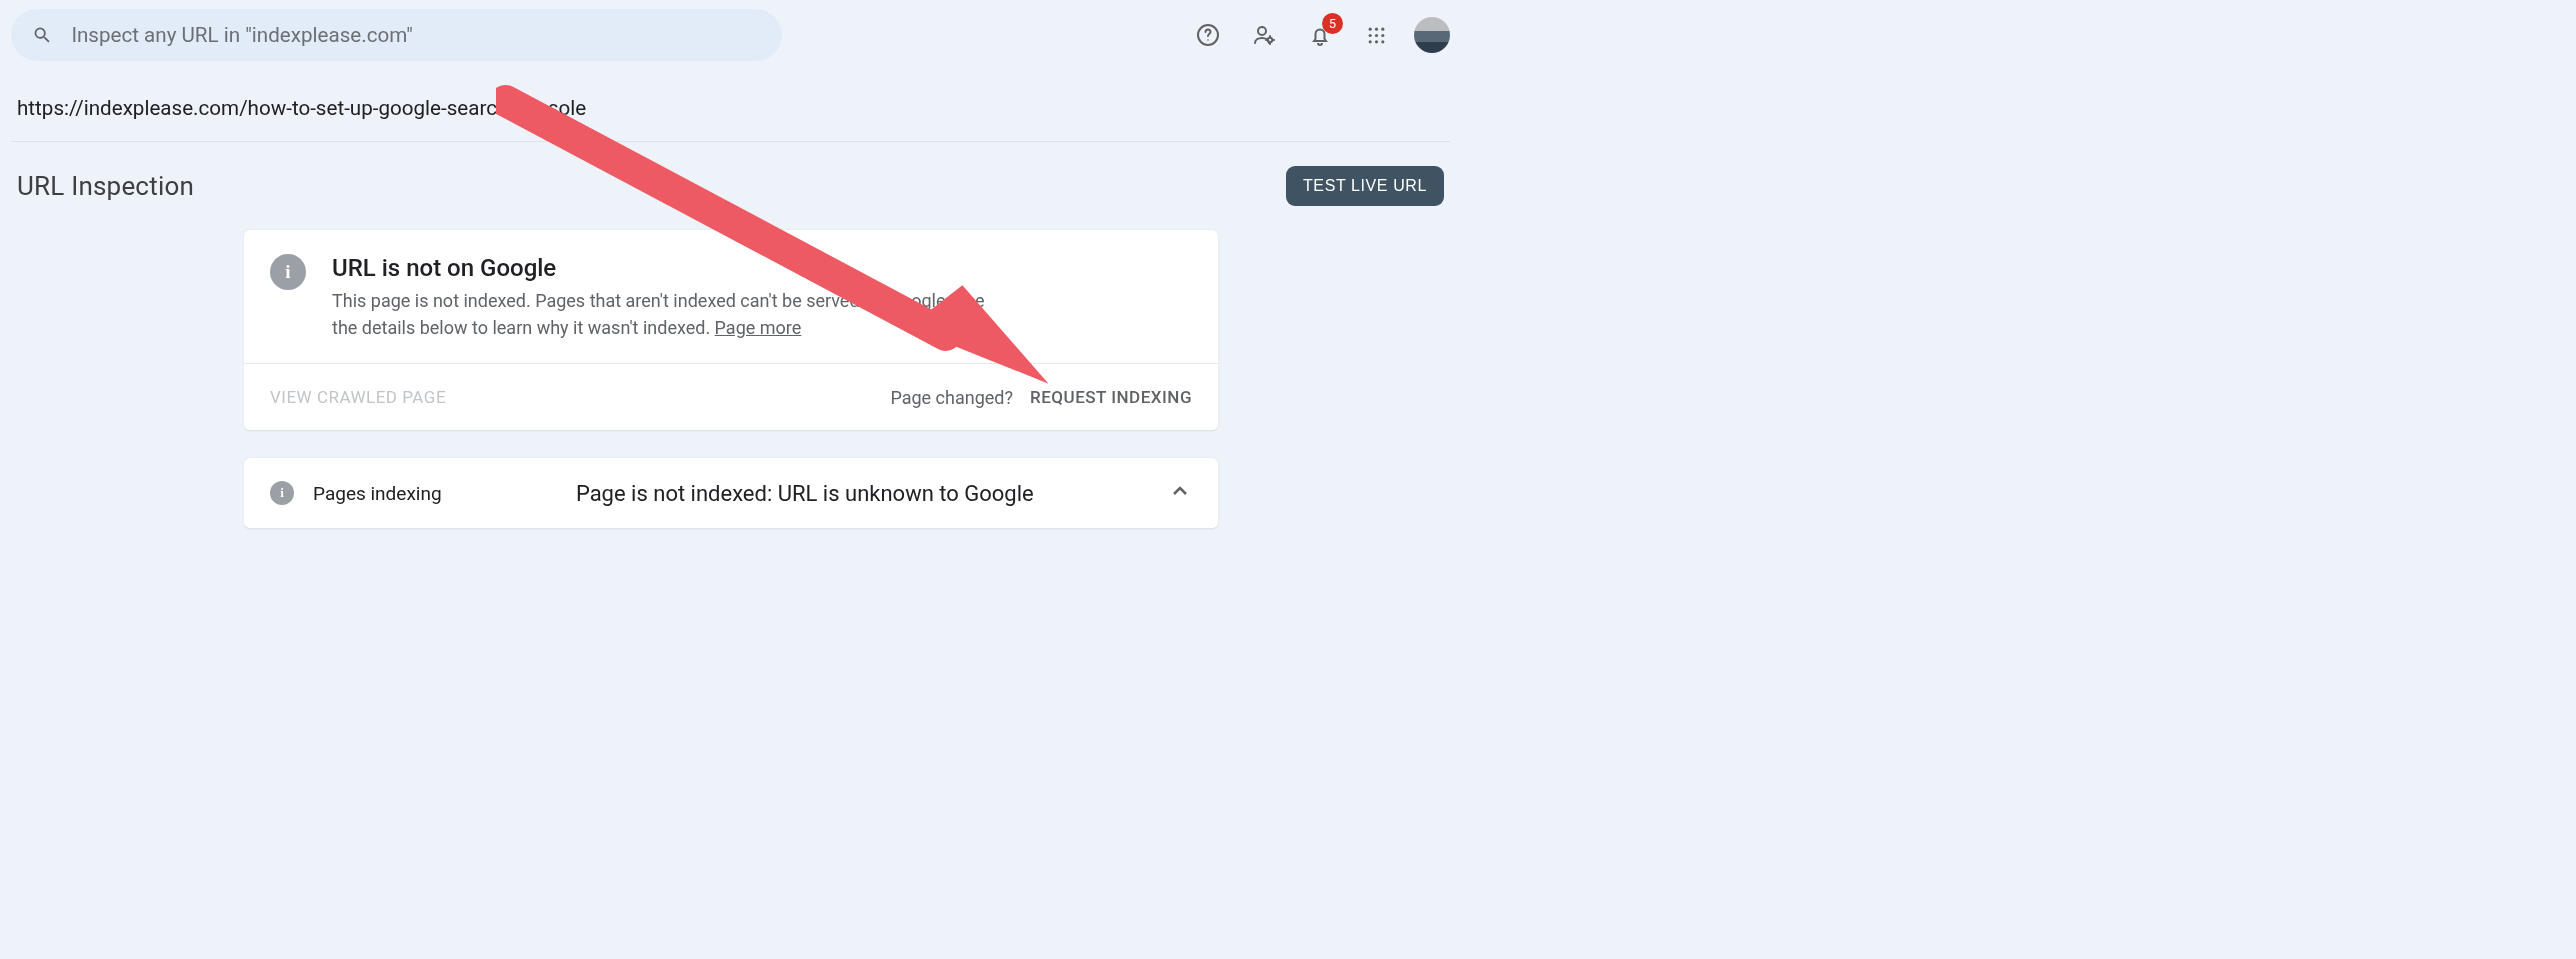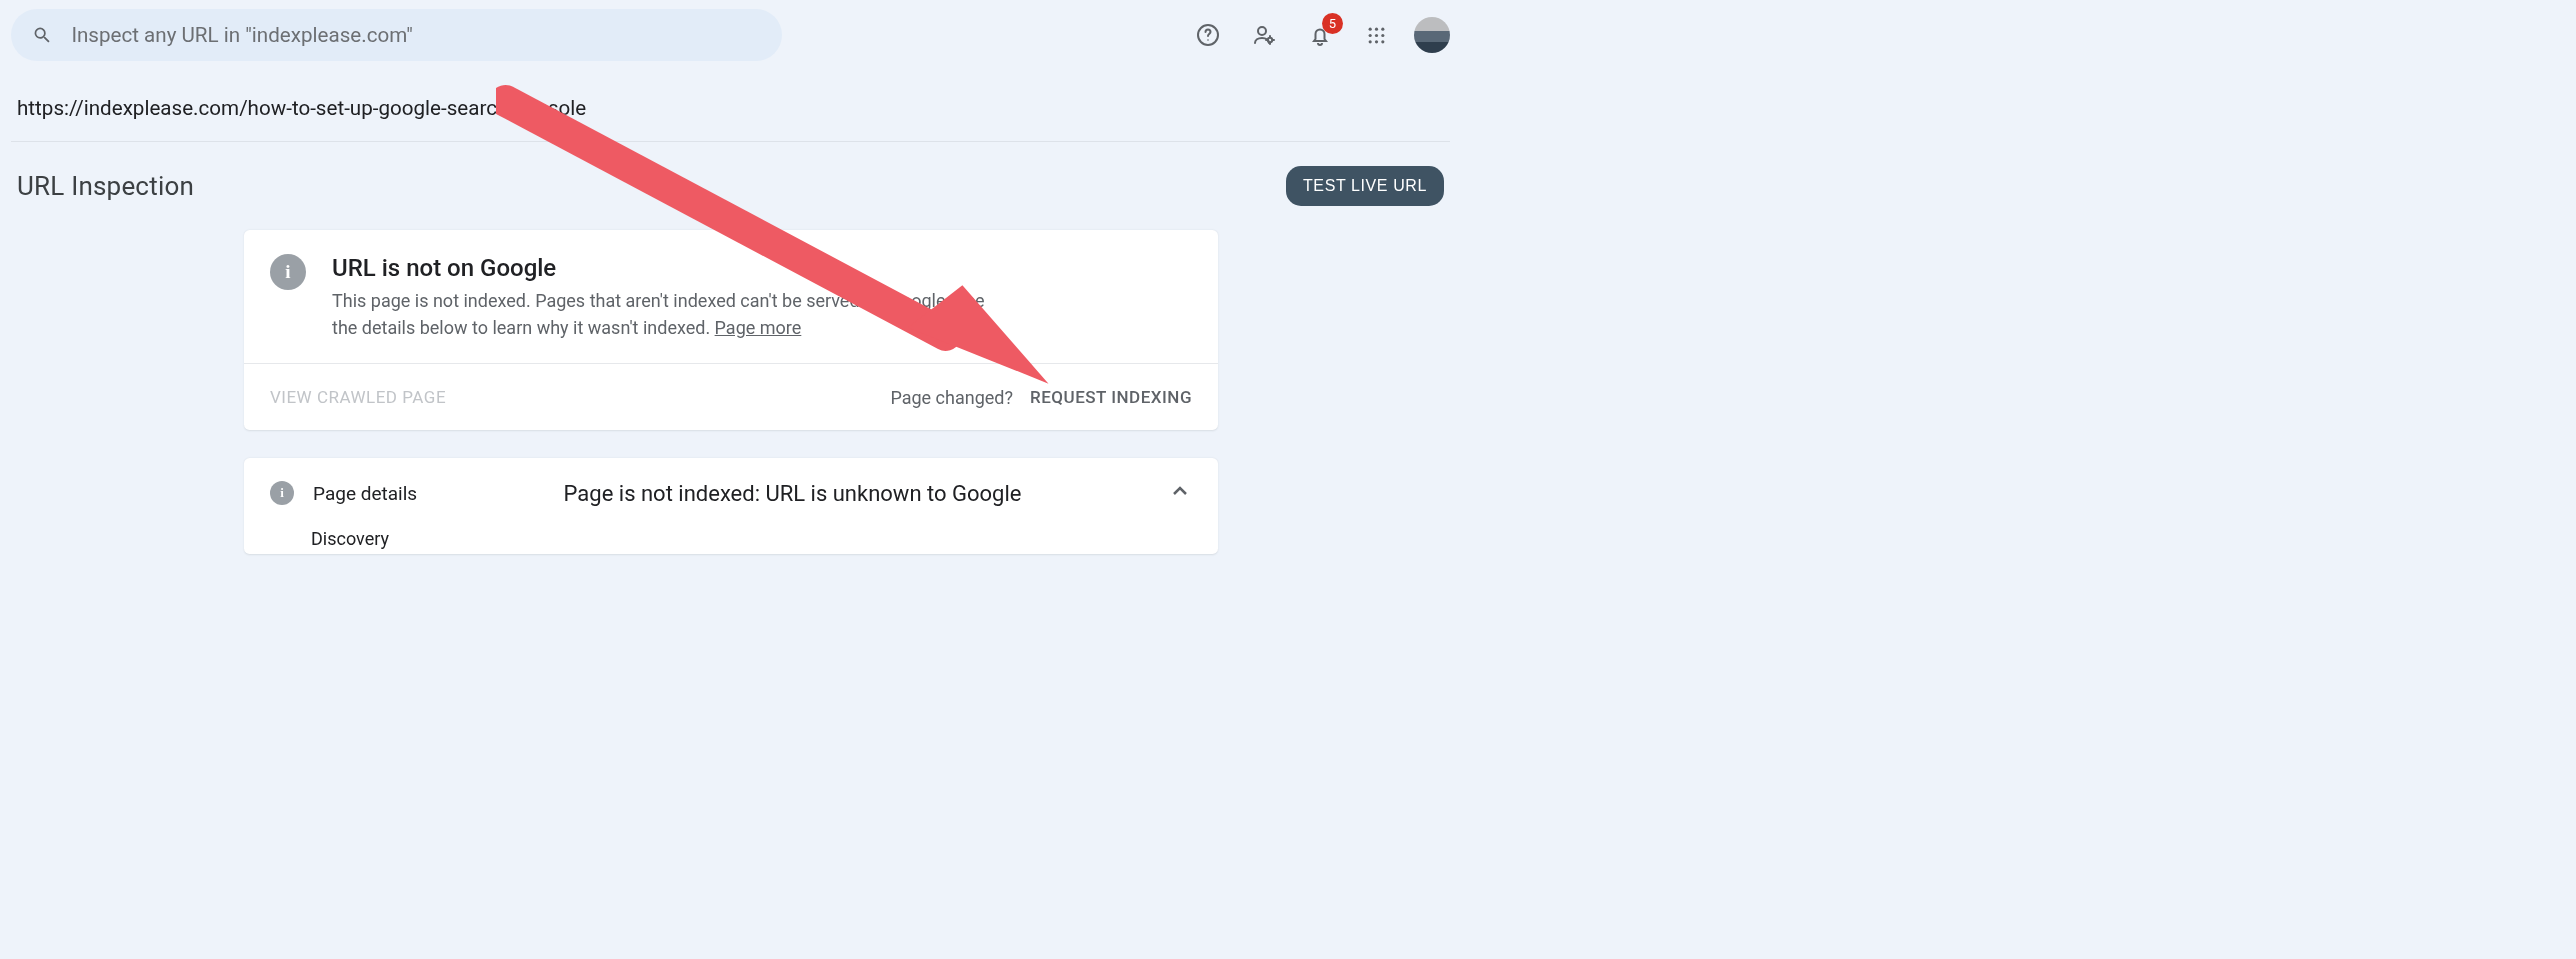--- a/index.html
+++ b/index.html
@@ -56,21 +56,21 @@
     .url-row { padding: 30px 17px 20.6px 17px; font-size: 20.6px; color: #202124; }
     .divider { border-bottom: 0.9px solid #dde2e9; margin: 0 11.2px; }
     .head-row {
       display: flex; align-items: center; justify-content: space-between;
       padding: 24px 17px 24px 17px;
     }
     .page-title { font-size: 26px; color: #3c4043; font-weight: 400; letter-spacing: 0.2px; }
     .test-btn {
       background: #3f5363; color: #fff; border: none;
       padding: 11.2px 17px; font-size: 16px; letter-spacing: 0.6px;
-      border-radius: 15px; cursor: pointer; font-weight: 500;
+      border-radius: 9px; cursor: pointer; font-weight: 500;
     }
     .cards { padding: 0 0 0 244px; }
     .card {
       background: #fff; border-radius: 5.6px; width: 974px;
       box-shadow: 0 0.9px 1.9px rgba(60,64,67,.12);
       margin-bottom: 28px; overflow: hidden;
     }
     .c1-top { display: flex; padding: 24px 26px 22.5px 26px; gap: 26px; }
     .info-circle {
       width: 36px; height: 36px; border-radius: 50%;
@@ -177,27 +177,26 @@
         <span class="view">VIEW CRAWLED PAGE</span>
         <span class="spacer"></span>
         <span class="changed">Page changed?</span>
         <span class="req">REQUEST INDEXING</span>
       </div>
     </div>
 
     <div class="card">
       <div class="c2-row1">
         <div class="info-circle sm">i</div>
-        <div class="c2-label">Page details</div>
+        <div class="c2-label">Pages indexing</div>
         <div class="c2-status">Page is not indexed: URL is unknown to Google</div>
         <div class="chev"><svg viewBox="0 0 24 24">
               <polyline points="6 15 12 9 18 15"></polyline>
             </svg></div>
       </div>
-      <div class="c2-row2">Discovery</div>
     </div>
   </div>
 </div>
 
 <svg class="annot-arrow" style="left:496px; top:84px;" width="562" height="309" viewBox="0 0 600 330">
   <line x1="10" y1="18" x2="480" y2="268" stroke="#ee5a63" stroke-width="34" stroke-linecap="round"></line>
   <polygon points="590,320 440,260 498,215" fill="#ee5a63"></polygon>
 </svg>
 
 

